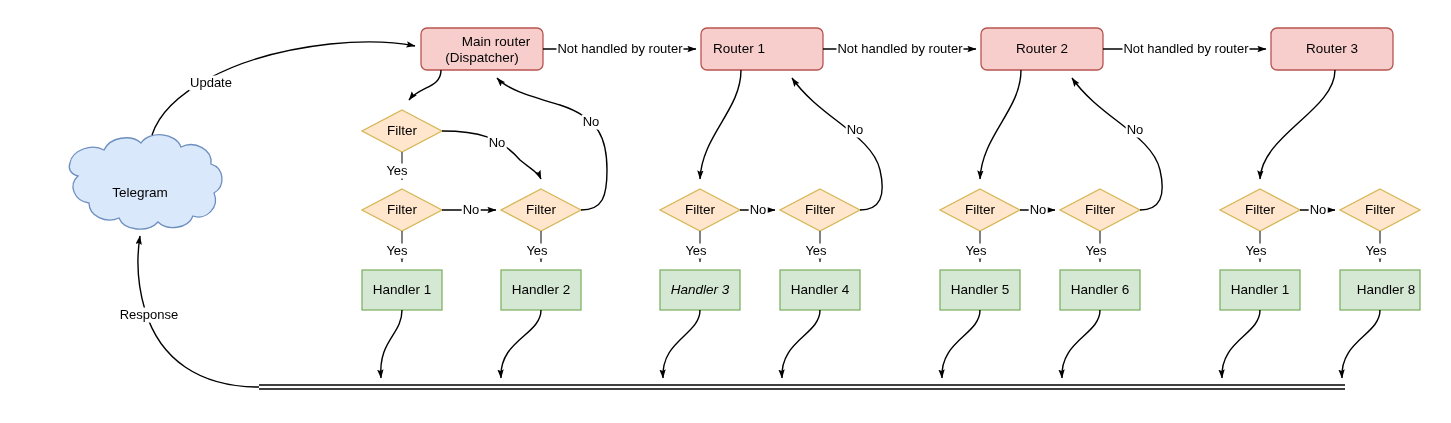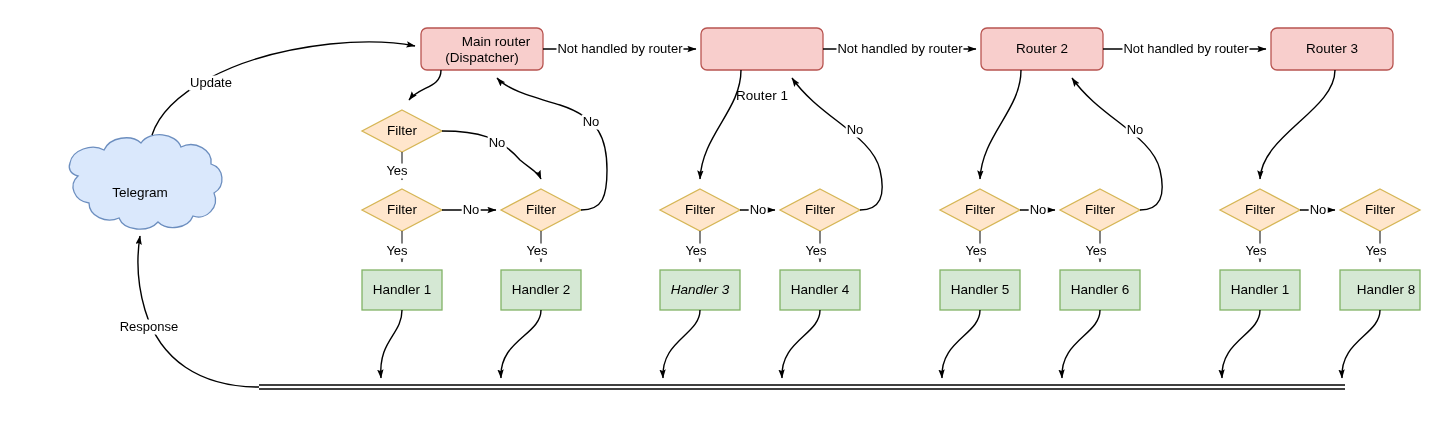--- a/index.html
+++ b/index.html
@@ -180,21 +180,21 @@
       <line class="collector" x1="259" y1="389" x2="1345" y2="389"></line>
     </g>
 
     <path class="edge" d="M 259 387 C 200 387, 160 360, 145 310 C 136 280, 137 255, 140 236" marker-end="url(#arrow)"></path>
   </svg>
 
   <div class="lbl lbl-node" style="left:140px;top:193px;">Telegram</div>
 
   <div class="lbl lbl-node" style="left:482px;top:42px;margin-left:14px;">Main router</div>
   <div class="lbl lbl-node" style="left:482px;top:58px;">(Dispatcher)</div>
-  <div class="lbl lbl-node" style="left:762px;top:49px;margin-top:47px;">Router 1</div>
+  <div class="lbl lbl-node" style="left:739px;top:49px;">Router 1</div>
   <div class="lbl lbl-node" style="left:1042px;top:49px;">Router 2</div>
   <div class="lbl lbl-node" style="left:1332px;top:49px;">Router 3</div>
 
   <div class="lbl lbl-node" style="left:402px;top:131px;">Filter</div>
   <div class="lbl lbl-node" style="left:402px;top:210px;">Filter</div>
   <div class="lbl lbl-node" style="left:541px;top:210px;">Filter</div>
   <div class="lbl lbl-node" style="left:700px;top:210px;">Filter</div>
   <div class="lbl lbl-node" style="left:820px;top:210px;">Filter</div>
   <div class="lbl lbl-node" style="left:980px;top:210px;">Filter</div>
   <div class="lbl lbl-node" style="left:1100px;top:210px;">Filter</div>
@@ -204,21 +204,21 @@
   <div class="lbl lbl-node" style="left:402px;top:290px;">Handler 1</div>
   <div class="lbl lbl-node" style="left:541px;top:290px;">Handler 2</div>
   <div class="lbl lbl-node" style="left:700px;top:290px;font-style:italic;">Handler 3</div>
   <div class="lbl lbl-node" style="left:820px;top:290px;">Handler 4</div>
   <div class="lbl lbl-node" style="left:980px;top:290px;">Handler 5</div>
   <div class="lbl lbl-node" style="left:1100px;top:290px;">Handler 6</div>
   <div class="lbl lbl-node" style="left:1260px;top:290px;">Handler 1</div>
   <div class="lbl lbl-node" style="left:1380px;top:290px;padding-left:12px;">Handler 8</div>
 
   <div class="lbl lbl-edge lbl-edge-bg" style="left:211px;top:83px;">Update</div>
-  <div class="lbl lbl-edge lbl-edge-bg" style="left:149px;top:315px;margin-top:12px;">Response</div>
+  <div class="lbl lbl-edge lbl-edge-bg" style="left:149px;top:315px;">Response</div>
 
   <div class="lbl lbl-edge lbl-edge-bg" style="left:620px;top:49px;">Not handled by router</div>
   <div class="lbl lbl-edge lbl-edge-bg" style="left:900px;top:49px;">Not handled by router</div>
   <div class="lbl lbl-edge lbl-edge-bg" style="left:1186px;top:49px;">Not handled by router</div>
 
   <div class="lbl lbl-edge lbl-edge-bg" style="left:397px;top:171px;">Yes</div>
   <div class="lbl lbl-edge lbl-edge-bg" style="left:397px;top:251px;">Yes</div>
   <div class="lbl lbl-edge lbl-edge-bg" style="left:537px;top:251px;">Yes</div>
   <div class="lbl lbl-edge lbl-edge-bg" style="left:696px;top:251px;">Yes</div>
   <div class="lbl lbl-edge lbl-edge-bg" style="left:816px;top:251px;">Yes</div>

